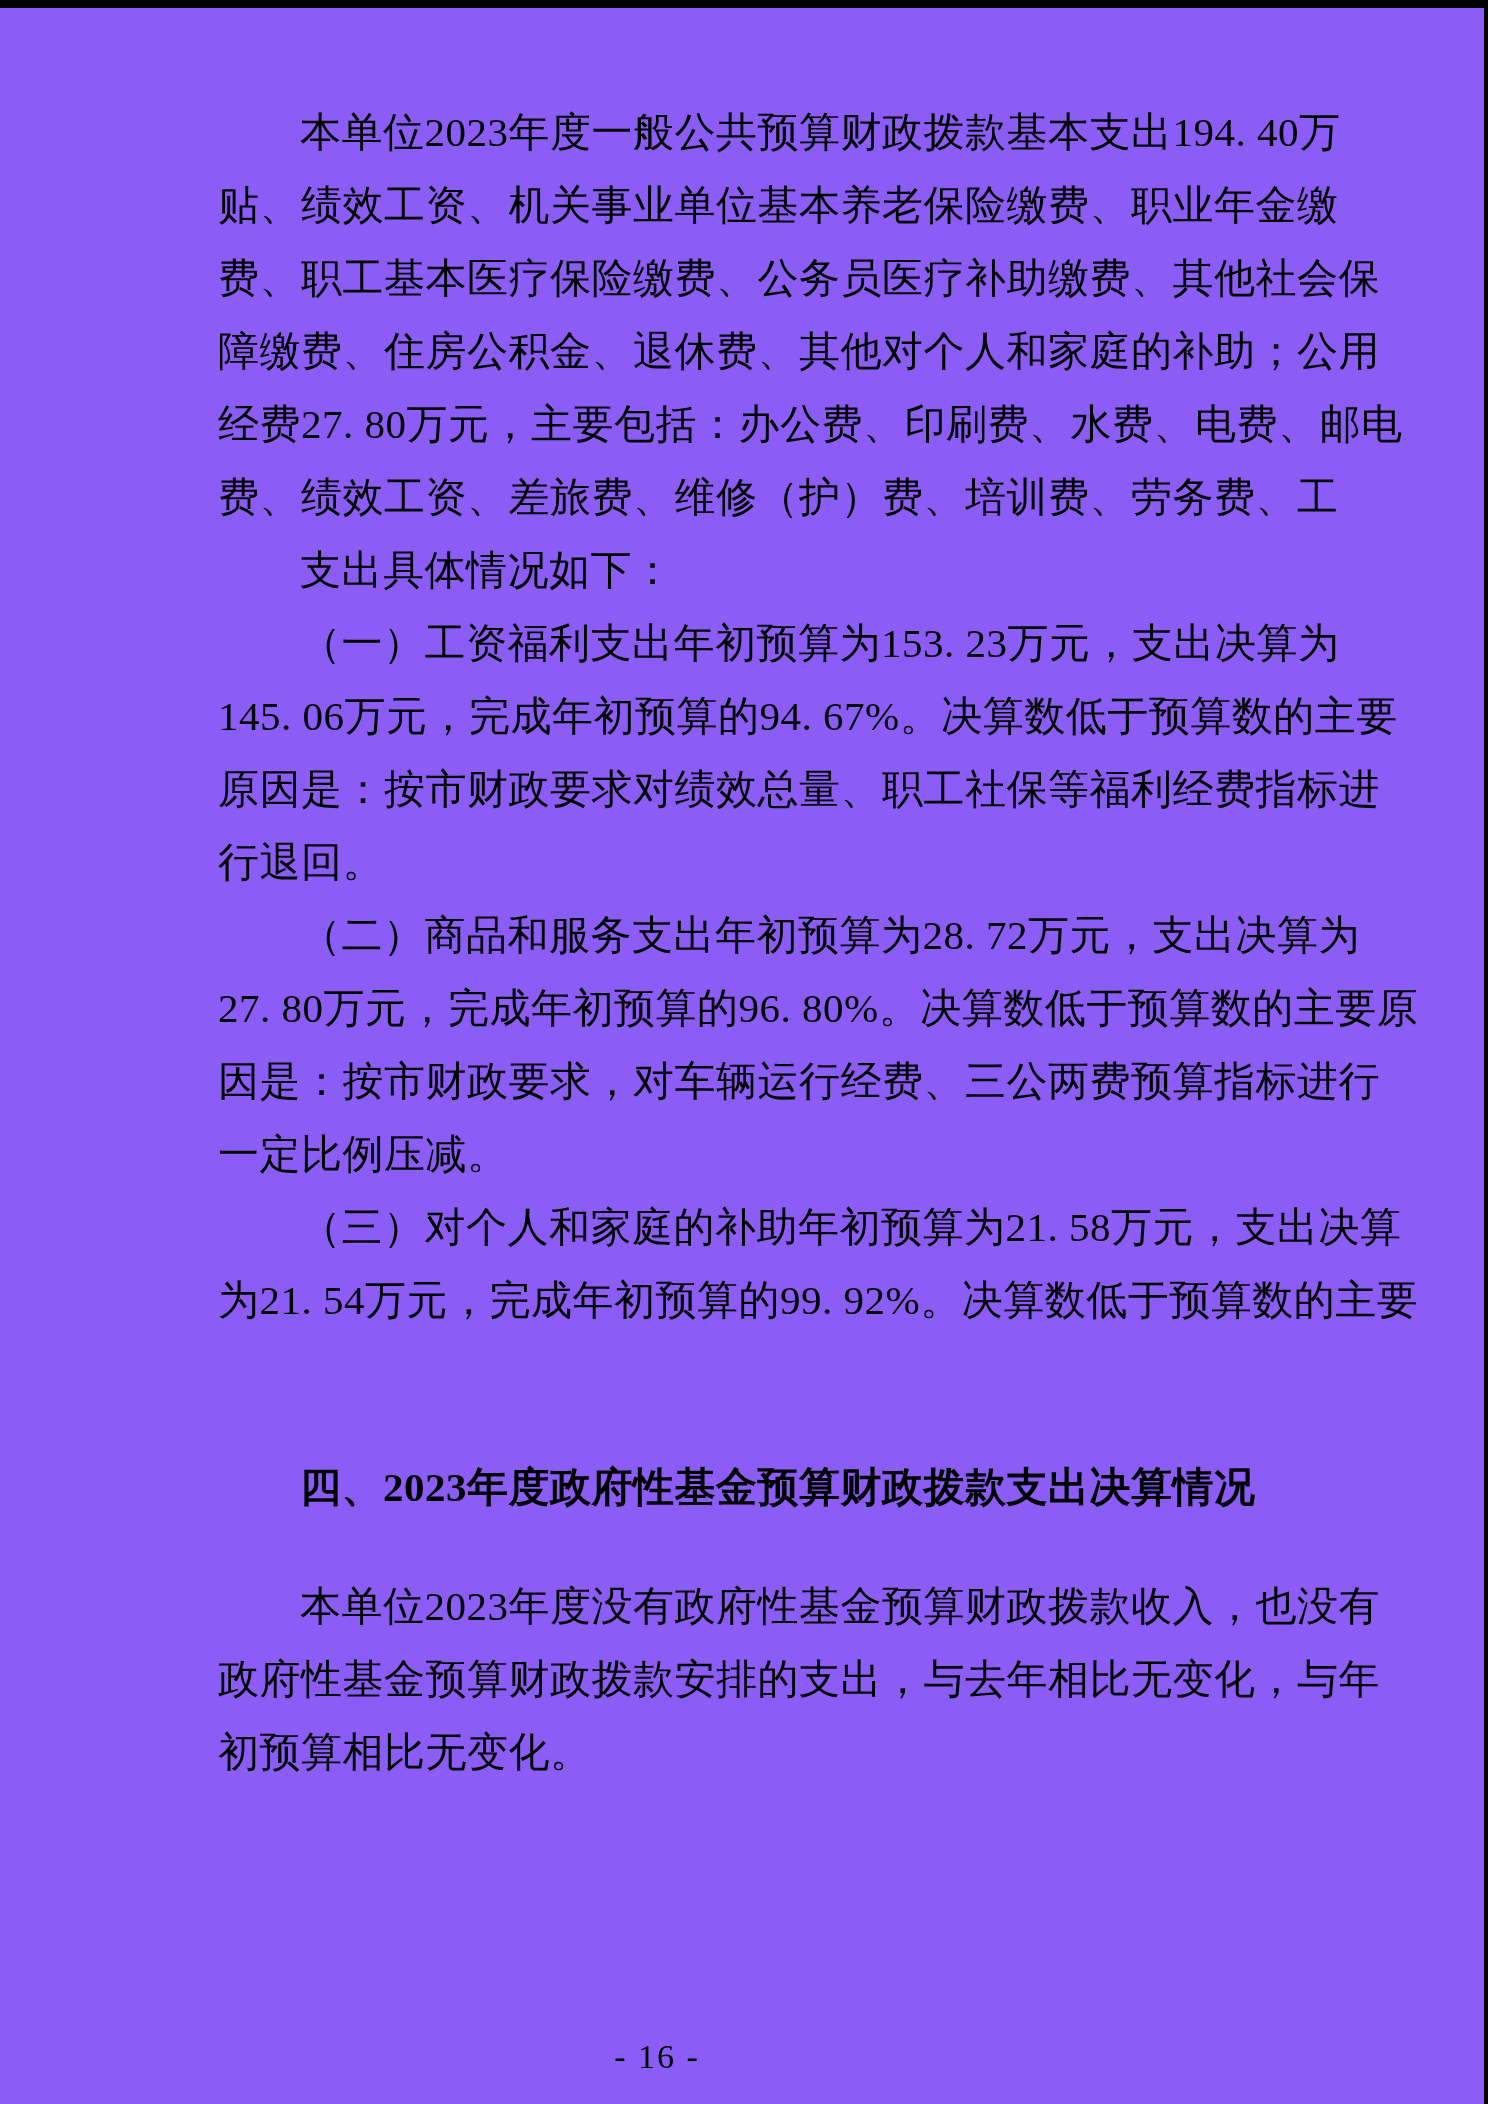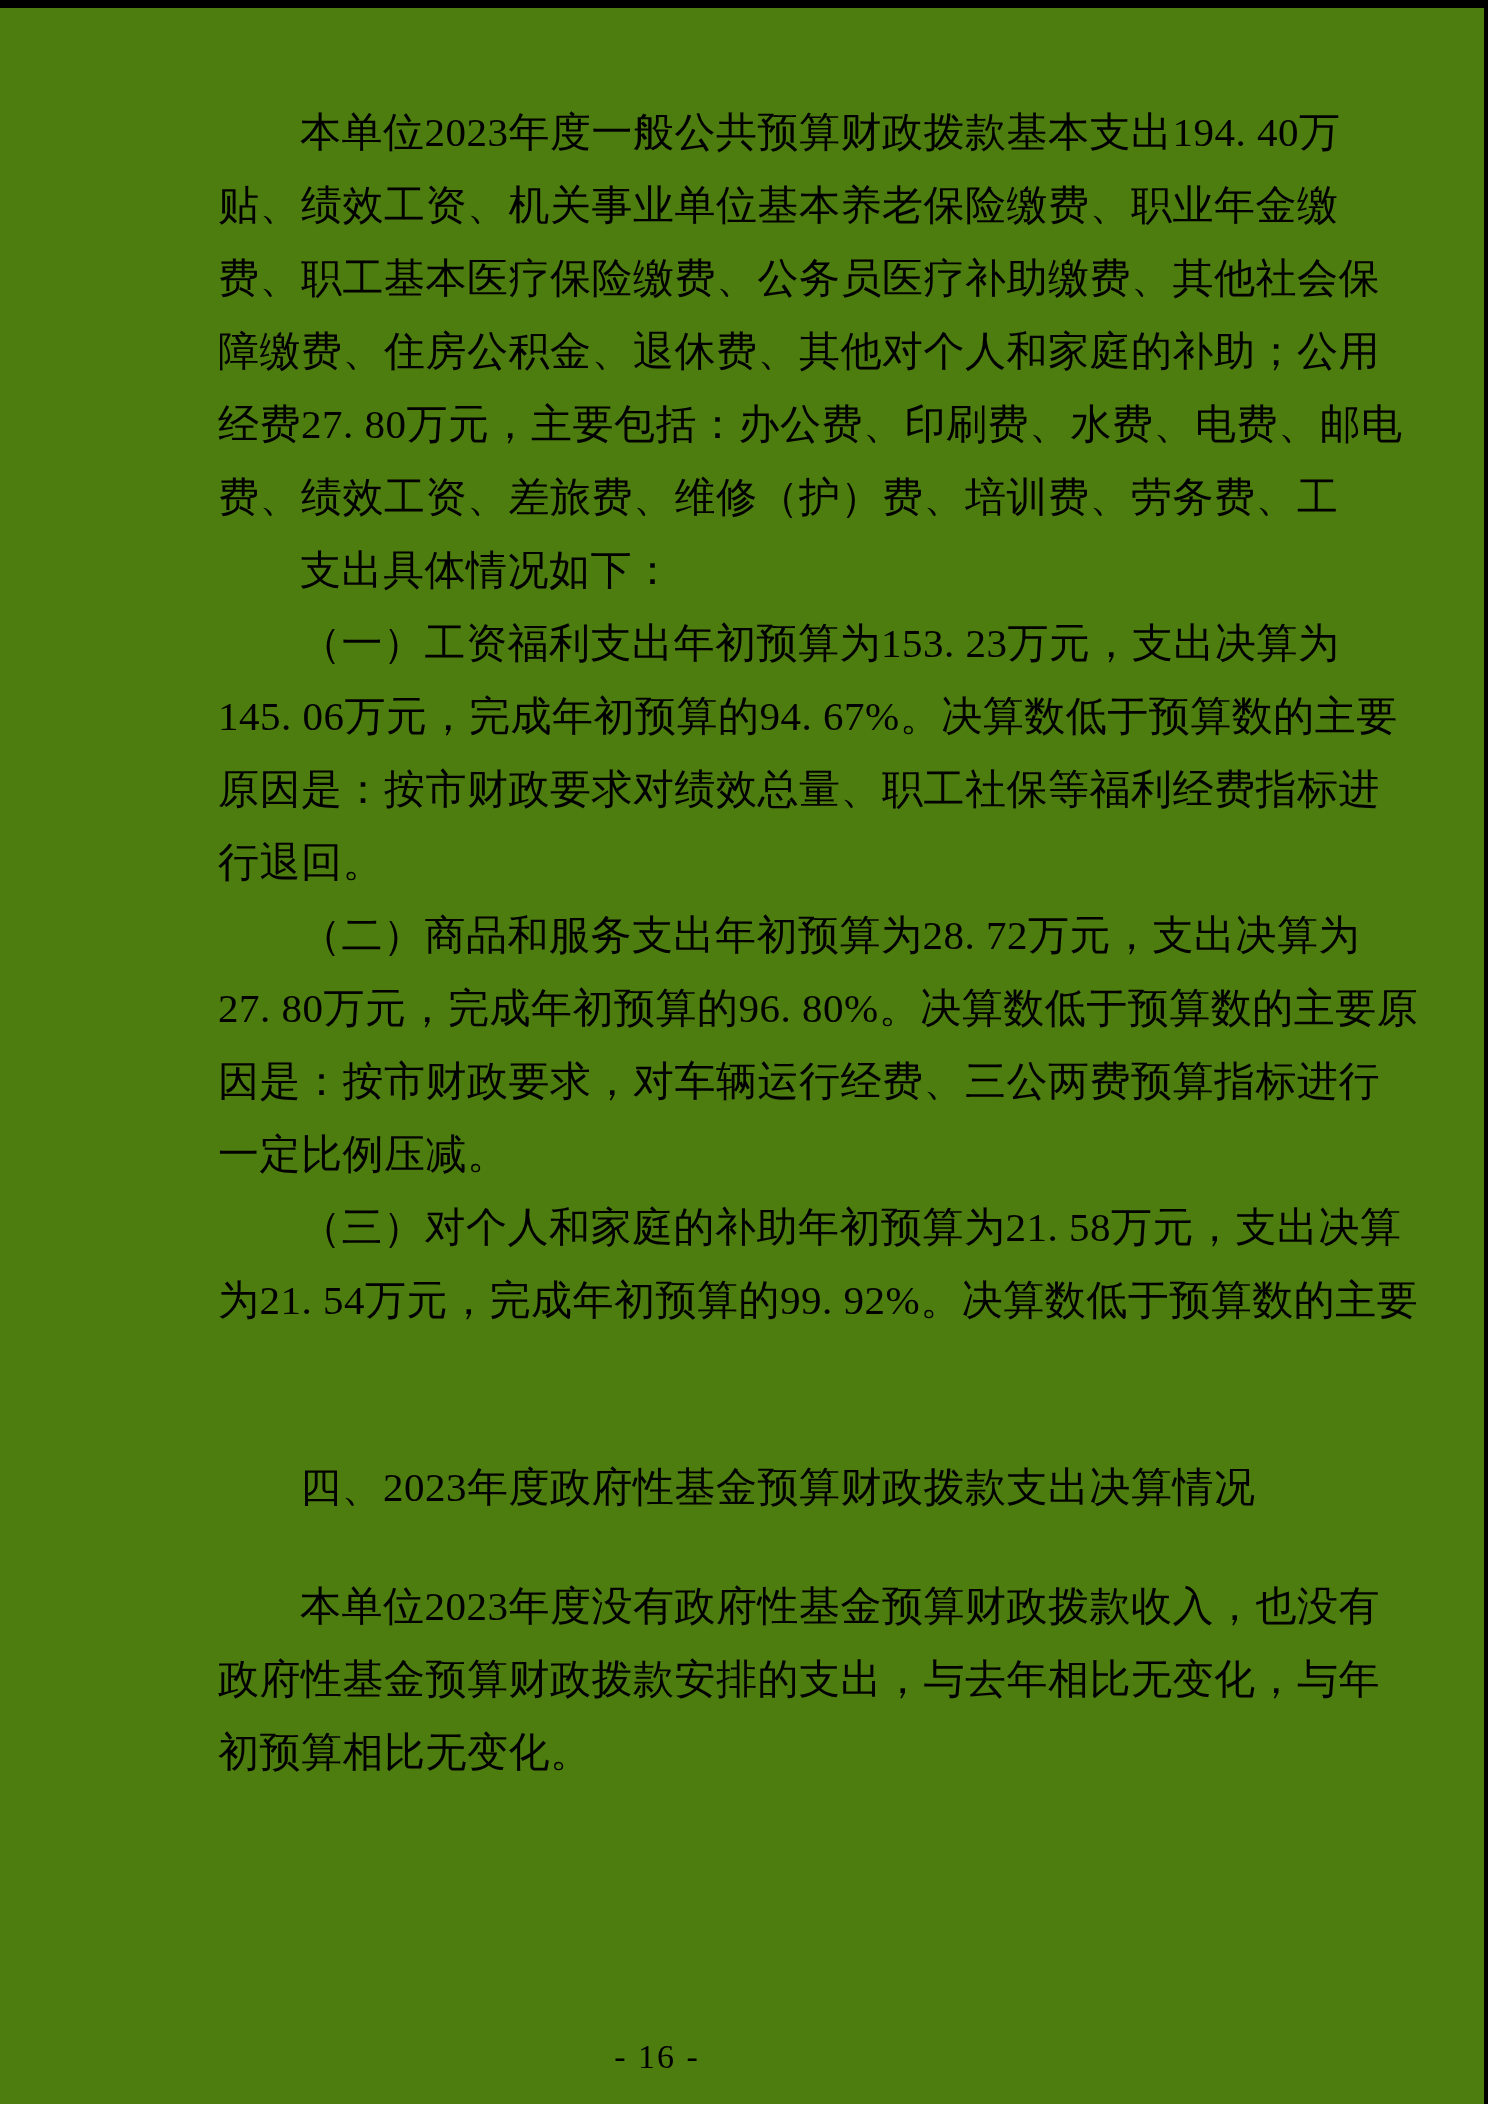--- a/index.html
+++ b/index.html
@@ -12,21 +12,21 @@
     height: 2104px;
     position: relative;
     overflow: hidden;
     font-family: "Liberation Serif", serif;
   }
   .page {
     position: absolute;
     left: 0; top: 0;
     width: 1488px;
     height: 2104px;
-    background: #4d7c0f;
+    background: #8b5cf6;
     color: #000000;
   }
   .scan-edge-top {
     position: absolute;
     top: 0; left: 0;
     width: 100%;
     height: 8px;
     background: #000000;
   }
   .scan-edge-right {
@@ -48,20 +48,21 @@
   .line {
     height: 73px;
     white-space: nowrap;
   }
   .indent {
     padding-left: 82px;
   }
   .heading-line {
     margin-top: 114px;
     margin-bottom: 46px;
+    font-weight: bold;
   }
   .page-number {
     position: absolute;
     left: 0;
     top: 2036px;
     width: 1314px;
     text-align: center;
     font-size: 34px;
     line-height: 42px;
     letter-spacing: 2px;

